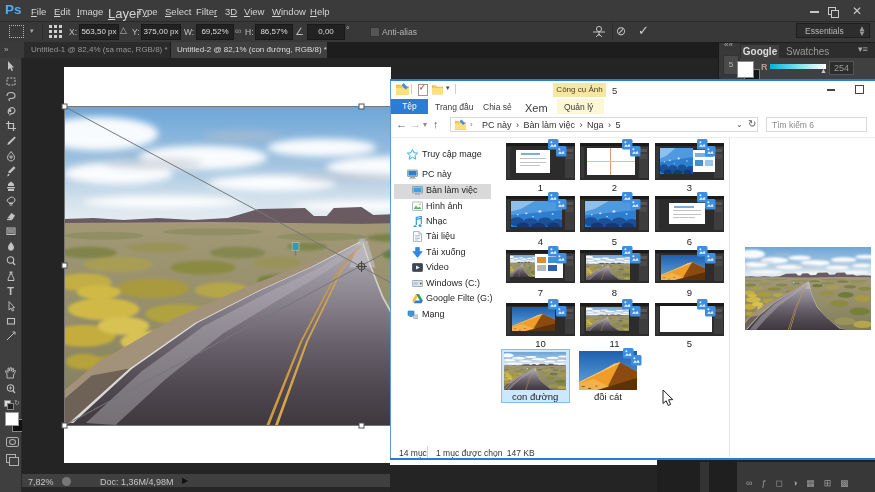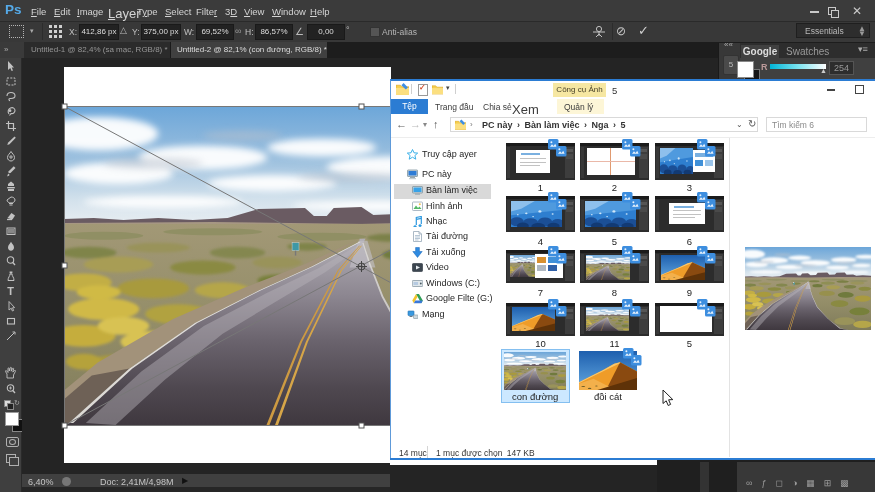--- a/index.html
+++ b/index.html
@@ -230,21 +230,21 @@
         <rect x="11" y="1" width="3" height="3"></rect>
     <rect x="1" y="6" width="3" height="3"></rect>
         <rect x="6" y="6" width="3" height="3"></rect>
         <rect x="11" y="6" width="3" height="3"></rect>
     <rect x="1" y="11" width="3" height="3"></rect>
         <rect x="6" y="11" width="3" height="3"></rect>
         <rect x="11" y="11" width="3" height="3"></rect>
       </g>
   </svg>
   <div class="a txt" style="left:69px;top:27px;font-size:8.5px;color:#c0c0c0;">X:</div>
-  <div class="a" style="left:79px;top:24px;width:38px;height:14px;background:#222;border:1px solid #1a1a1a;color:#ddd;font-size:8px;line-height:14px;text-align:center;">412,86 px</div>
+  <div class="a" style="left:79px;top:24px;width:38px;height:14px;background:#222;border:1px solid #1a1a1a;color:#ddd;font-size:8px;line-height:14px;text-align:center;">563,50 px</div>
   <div class="a txt" style="left:120px;top:25px;font-size:9px;color:#bbb;">△</div>
   <div class="a txt" style="left:132px;top:27px;font-size:8.5px;color:#c0c0c0;">Y:</div>
   <div class="a" style="left:141px;top:24px;width:38px;height:14px;background:#222;border:1px solid #1a1a1a;color:#ddd;font-size:8px;line-height:14px;text-align:center;">375,00 px</div>
   <div class="a txt" style="left:184px;top:27px;font-size:8.5px;color:#c0c0c0;">W:</div>
   <div class="a" style="left:196px;top:24px;width:36px;height:14px;background:#222;border:1px solid #1a1a1a;color:#ddd;font-size:8px;line-height:14px;text-align:center;">69,52%</div>
   <div class="a txt" style="left:235px;top:26px;font-size:9px;color:#999;">∞</div>
   <div class="a txt" style="left:245px;top:27px;font-size:8.5px;color:#c0c0c0;">H:</div>
   <div class="a" style="left:255px;top:24px;width:36px;height:14px;background:#222;border:1px solid #1a1a1a;color:#ddd;font-size:8px;line-height:14px;text-align:center;">86,57%</div>
   <div class="a txt" style="left:295px;top:26px;font-size:10px;color:#bbb;">∠</div>
   <div class="a" style="left:307px;top:24px;width:36px;height:14px;background:#222;border:1px solid #1a1a1a;color:#ddd;font-size:8px;line-height:14px;text-align:center;">0,00</div>
@@ -442,45 +442,45 @@
   <div class="a" style="left:553px;top:83px;width:53px;height:14px;background:#f6e7a2;color:#4a432a;font-size:8px;line-height:14px;text-align:center;">Công cụ Ảnh</div>
   <div class="a txt" style="left:612px;top:85px;font-size:9.5px;color:#333;">5</div>
   <div class="a" style="left:827px;top:89px;width:8px;height:1.5px;background:#444;"></div>
   <div class="a" style="left:855px;top:85px;width:7px;height:7px;border:1px solid #444;"></div>
 
   <div class="a" style="left:391px;top:99px;width:484px;height:15px;background:#fff;"></div>
   <div class="a" style="left:557px;top:99px;width:47px;height:15px;background:#fdf6d7;"></div>
   <div class="a" style="left:391px;top:99px;width:37px;height:15px;background:#2b7cd3;color:#fff;font-size:8.5px;line-height:15px;text-align:center;">Tệp</div>
   <div class="a txt" style="left:435px;top:102px;font-size:8.5px;color:#3c3c3c;">Trang đầu</div>
   <div class="a txt" style="left:483px;top:102px;font-size:8.5px;color:#3c3c3c;">Chia sẻ</div>
-  <div class="a txt" style="left:512px;top:102px;font-size:13px;color:#3c3c3c;">Xem</div>
+  <div class="a txt" style="left:525px;top:102px;font-size:11px;color:#3c3c3c;">Xem</div>
   <div class="a txt" style="left:564px;top:102px;font-size:8.5px;color:#3c3c3c;">Quản lý</div>
 
   <div class="a" style="left:391px;top:114px;width:484px;height:24px;background:#fff;border-bottom:1px solid #ededed;box-sizing:border-box;"></div>
   <div class="a txt" style="left:396px;top:118px;font-size:11px;color:#5a5a5a;">←</div>
   <div class="a txt" style="left:410px;top:118px;font-size:11px;color:#b8b8b8;">→</div>
   <div class="a txt" style="left:423px;top:120px;font-size:8px;color:#888;">▾</div>
   <div class="a txt" style="left:433px;top:118px;font-size:11px;color:#5a5a5a;">↑</div>
   <div class="a" style="left:450px;top:117px;width:308px;height:15px;border:1px solid #d9d9d9;box-sizing:border-box;"></div>
   <svg class="a" style="left:455px;top:119px;" width="11" height="11" viewBox="0 0 12 11">
       <use href="#i-folder"></use>
       <path d="M7,0 L11,4 L9,6 L5,2 Z" fill="#3f8fe3"></path>
     </svg>
   <div class="a txt" style="left:470px;top:120px;font-size:8px;color:#777;">›</div>
-  <div class="a txt" style="left:482px;top:120px;font-size:9px;color:#333;font-weight:bold;">PC này › Bàn làm việc › Nga › 5</div>
+  <div class="a txt" style="left:482px;top:120px;font-size:9px;color:#333;">PC này › Bàn làm việc › Nga › 5</div>
   <div class="a txt" style="left:736px;top:120px;font-size:8px;color:#555;">⌄</div>
   <div class="a txt" style="left:748px;top:118px;font-size:10px;color:#555;">↻</div>
   <div class="a" style="left:766px;top:117px;width:101px;height:15px;border:1px solid #d9d9d9;box-sizing:border-box;"></div>
   <div class="a txt" style="left:772px;top:120px;font-size:8.5px;color:#8a8a8a;">Tìm kiếm 6</div>
 
   <div class="a" style="left:394px;top:184px;width:97px;height:15px;background:#d9d9d9;"></div>
   <svg class="a" style="left:407px;top:149px;" width="11" height="11" viewBox="0 0 11 11">
       <path d="M5.5,0.5 L7,3.8 L10.7,4.1 L7.9,6.5 L8.8,10.2 L5.5,8.2 L2.2,10.2 L3.1,6.5 L0.3,4.1 L4,3.8 Z" fill="none" stroke="#3ab0e8" stroke-width="1"></path>
     </svg>
-  <div class="a txt" style="left:422px;top:149px;font-size:9px;color:#1f1f1f;">Truy cập ayer</div>
+  <div class="a txt" style="left:422px;top:149px;font-size:9px;color:#1f1f1f;">Truy cập mage</div>
   <svg class="a" style="left:407px;top:169px;" width="11" height="11" viewBox="0 0 11 11">
       <rect x="0.5" y="1" width="10" height="6.5" rx="0.5" fill="#cfd8dd" stroke="#8296a0" stroke-width="0.8"></rect>
       <rect x="1.5" y="2" width="8" height="4.5" fill="#2e7cd6"></rect>
       <rect x="3" y="8" width="5" height="1.2" fill="#9aa8b0"></rect>
       <rect x="2" y="9.2" width="7" height="1" fill="#b9c4ca"></rect>
     </svg>
   <div class="a txt" style="left:422px;top:169px;font-size:9px;color:#1f1f1f;">PC này</div>
   <svg class="a" style="left:412px;top:185px;" width="11" height="11" viewBox="0 0 11 11">
       <rect x="0.5" y="1.5" width="10" height="6.5" rx="0.5" fill="#cfd8dd" stroke="#8296a0" stroke-width="0.8"></rect>
       <rect x="1.5" y="2.5" width="8" height="4.5" fill="#39a3e8"></rect>
@@ -499,21 +499,21 @@
       <path d="M4.3,3.4 L9.3,2.4" stroke="#2e9ae0" stroke-width="1.4"></path>
     </svg>
   <div class="a txt" style="left:426px;top:216px;font-size:9px;color:#1f1f1f;">Nhạc</div>
   <svg class="a" style="left:412px;top:231px;" width="11" height="11" viewBox="0 0 11 11">
       <path d="M1.5,0.5 L7,0.5 L9.5,3 L9.5,10.5 L1.5,10.5 Z" fill="#fff" stroke="#98a8b8" stroke-width="0.8"></path>
       <path d="M7,0.5 L7,3 L9.5,3" fill="none" stroke="#98a8b8" stroke-width="0.8"></path>
       <g stroke="#9ab0c4" stroke-width="0.7">
         <path d="M3,4.5 h5 M3,6 h5 M3,7.5 h5 M3,9 h3.5"></path>
       </g>
     </svg>
-  <div class="a txt" style="left:426px;top:231px;font-size:9px;color:#1f1f1f;">Tài đường</div>
+  <div class="a txt" style="left:426px;top:231px;font-size:9px;color:#1f1f1f;">Tài liệu</div>
   <svg class="a" style="left:412px;top:247px;" width="11" height="11" viewBox="0 0 11 11">
       <path d="M3.6,0.5 L7.4,0.5 L7.4,4.5 L10.2,4.5 L5.5,10.5 L0.8,4.5 L3.6,4.5 Z" fill="#2e8ae0" stroke="#1565b8" stroke-width="0.5"></path>
     </svg>
   <div class="a txt" style="left:426px;top:247px;font-size:9px;color:#1f1f1f;">Tải xuống</div>
   <svg class="a" style="left:412px;top:262px;" width="11" height="11" viewBox="0 0 11 11">
       <rect x="0.5" y="1.5" width="10" height="8" rx="0.8" fill="#3c4650" stroke="#28303a" stroke-width="0.6"></rect>
       <path d="M4,3.5 L8,5.5 L4,7.5 Z" fill="#e8eef2"></path>
     </svg>
   <div class="a txt" style="left:426px;top:262px;font-size:9px;color:#1f1f1f;">Video</div>
   <svg class="a" style="left:412px;top:278px;" width="11" height="11" viewBox="0 0 11 11">
@@ -746,23 +746,23 @@
   <div class="a txt" style="left:399px;top:448px;font-size:8.5px;color:#333;">14 mục</div>
   <div class="a" style="left:427px;top:446px;width:1px;height:12px;background:#d5d5d5;"></div>
   <div class="a txt" style="left:436px;top:448px;font-size:8.5px;color:#333;">1 mục được chọn 147 KB</div>
 
   <svg class="a" style="left:661px;top:389px;" width="14" height="19" viewBox="0 0 14 19">
     <path d="M2,1 L2,14.5 L5.2,11.8 L7.2,16.5 L9.6,15.4 L7.6,10.8 L11.8,10.6 Z" fill="#fff" stroke="#222" stroke-width="1"></path>
   </svg>
 
   <div class="a" style="left:22px;top:474px;width:368px;height:13px;background:#404040;"></div>
   <div class="a" style="left:22px;top:487px;width:368px;height:5px;background:#262626;"></div>
-  <div class="a txt" style="left:28px;top:477px;font-size:9px;color:#c5c5c5;">6,40%</div>
+  <div class="a txt" style="left:28px;top:477px;font-size:9px;color:#c5c5c5;">7,82%</div>
   <div class="a" style="left:62px;top:477px;width:9px;height:9px;border-radius:50%;background:#777;"></div>
-  <div class="a txt" style="left:100px;top:477px;font-size:9px;color:#c5c5c5;">Doc: 2,41M/4,98M</div>
+  <div class="a txt" style="left:100px;top:477px;font-size:9px;color:#c5c5c5;">Doc: 1,36M/4,98M</div>
   <div class="a txt" style="left:182px;top:476px;font-size:8px;color:#111;">▶</div>
 
   <div class="a" style="left:657px;top:460px;width:218px;height:32px;background:#1f1f1f;"></div>
   <div class="a" style="left:700px;top:462px;width:9px;height:30px;background:#333;"></div>
   <div class="a" style="left:737px;top:462px;width:138px;height:30px;background:#383838;"></div>
   <div class="a txt" style="left:746px;top:478px;font-size:9px;color:#9a9a9a;letter-spacing:9px;">∞ƒ◻◑▦⊞▩</div>
 
 </div>
 
 </body></html>

